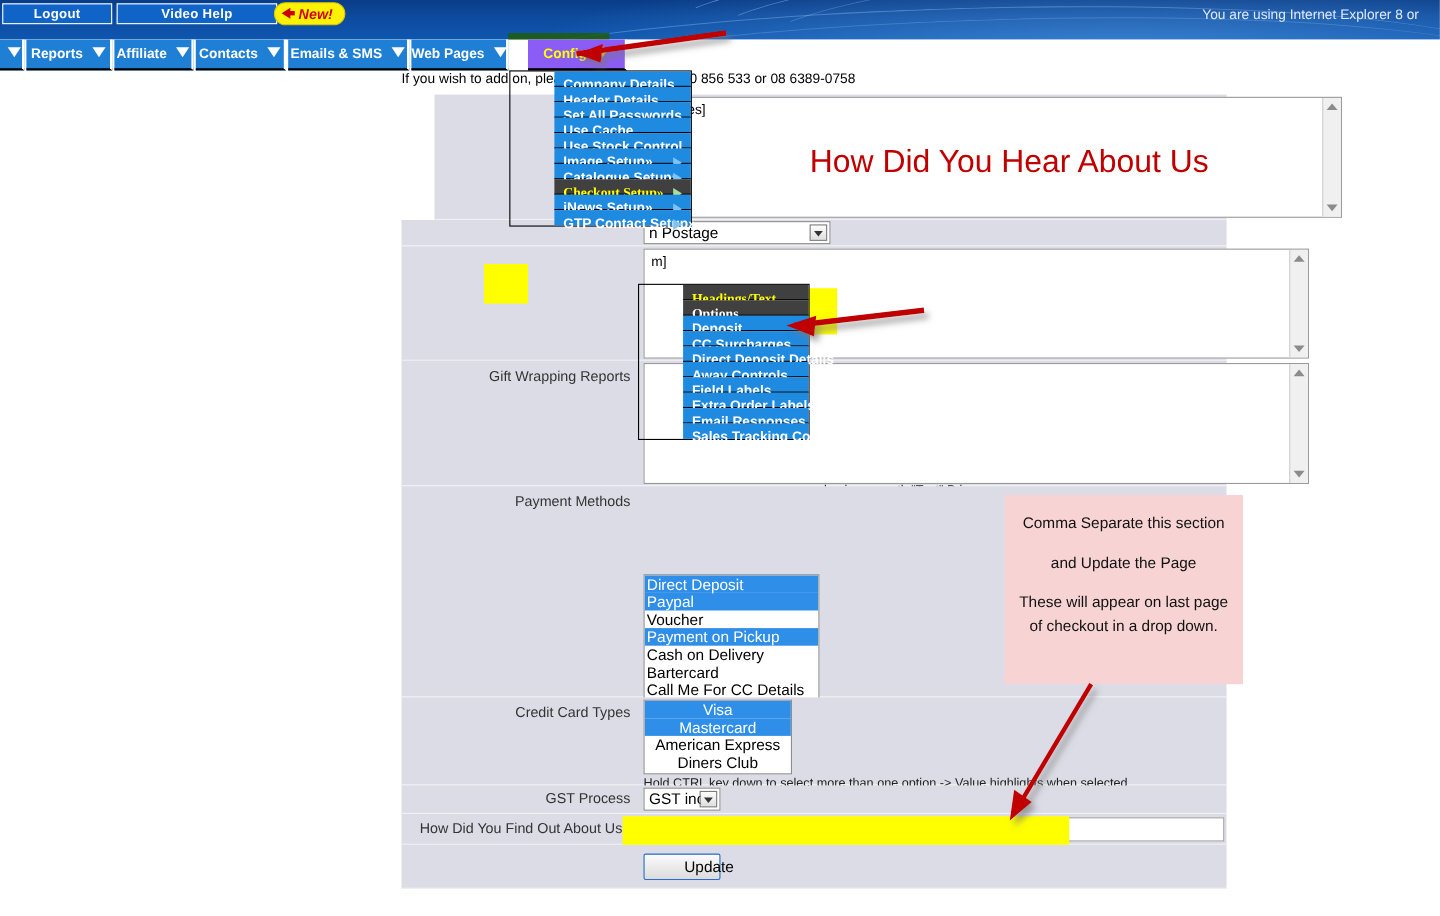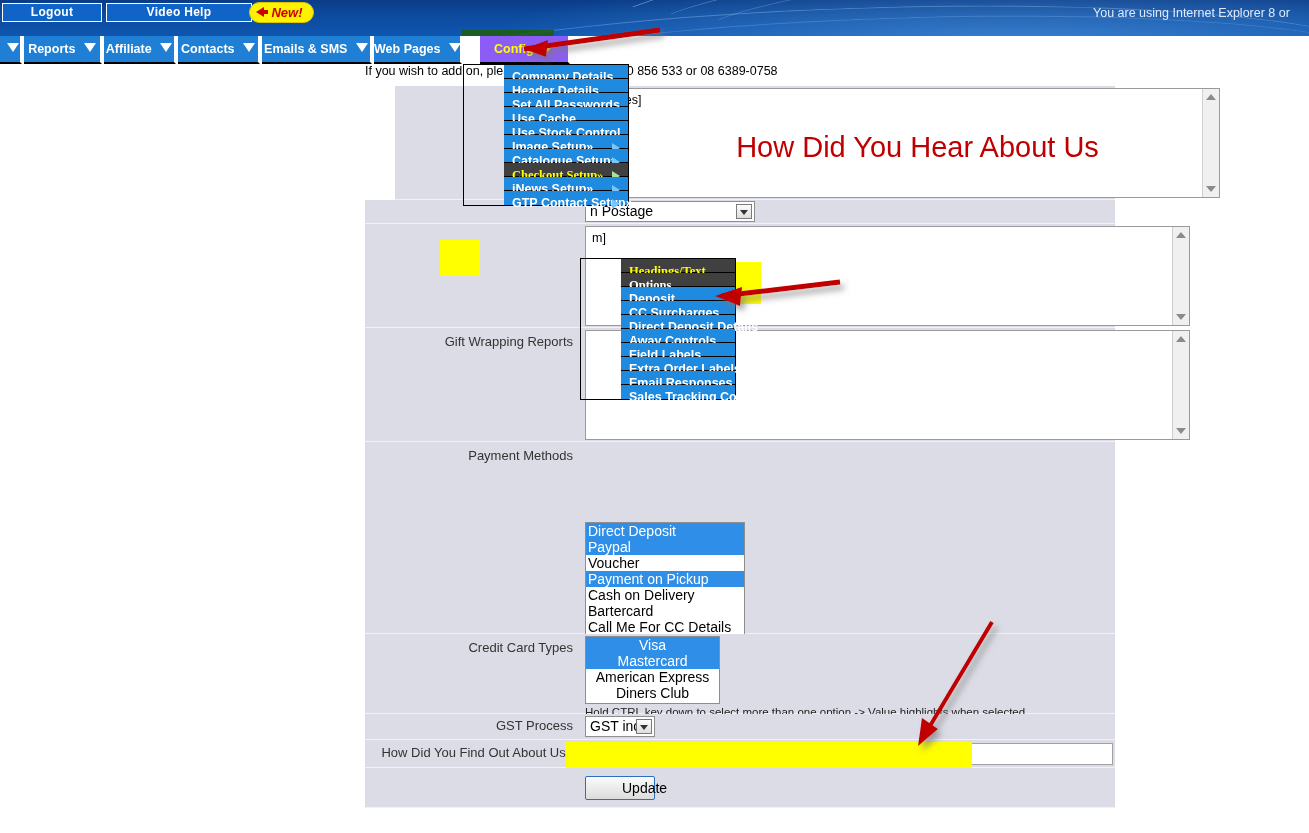--- a/index.html
+++ b/index.html
@@ -375,20 +375,27 @@
       <div class="ditem"><span>Deposit</span></div>
       <div class="ditem"><span>CC Surcharges</span></div>
       <div class="ditem"><span>Direct Deposit Details</span></div>
       <div class="ditem"><span>Away Controls</span></div>
       <div class="ditem"><span>Field Labels</span></div>
       <div class="ditem"><span>Extra Order Labels</span></div>
       <div class="ditem"><span>Email Responses</span></div>
       <div class="ditem"><span>Sales Tracking Code</span></div>
     </div>
 
+  <div class="note" style="left:913px; top:450px; width:217px; height:172px;">
+    <div>Comma Separate this section</div>
+    <div style="height:14px;"></div>
+    <div>and Update the Page</div>
+    <div style="height:14px;"></div>
+    <div>These will appear on last page of checkout in a drop down.</div>
+  </div>
 
   <svg class="arrow-svg" style="left:0; top:0;" width="1309" height="833">
     <defs>
       <filter id="shd" x="-50%" y="-50%" width="220%" height="220%">
         <feDropShadow dx="4" dy="5" stdDeviation="3" flood-color="#777" flood-opacity="0.65"></feDropShadow>
       </filter>
     </defs>
 
     <g filter="url(#shd)">
       <line x1="660" y1="30" x2="524" y2="49" stroke="#c00000" stroke-width="5"></line>

